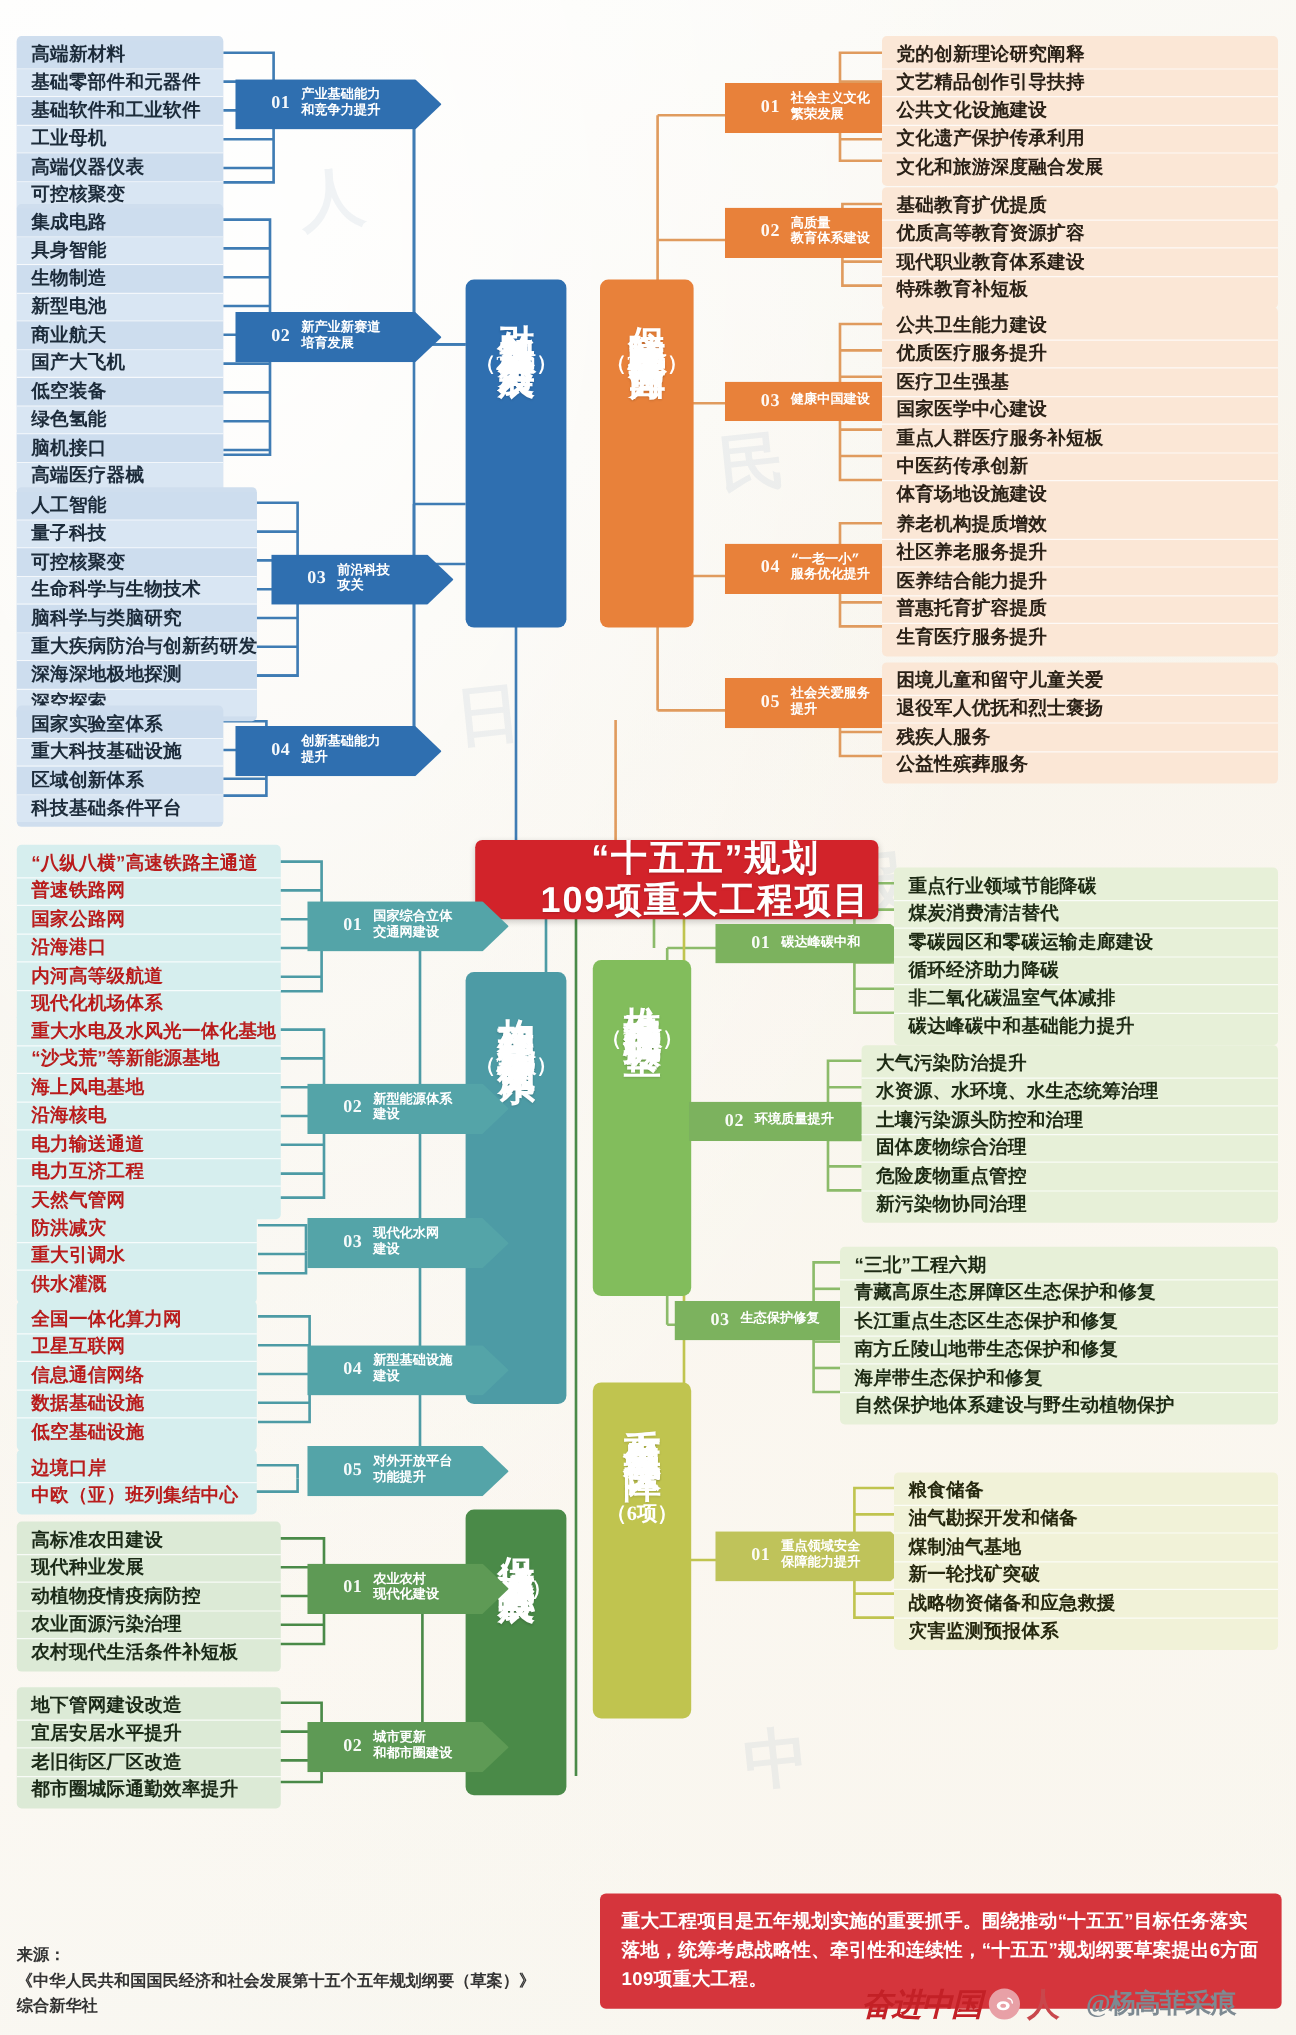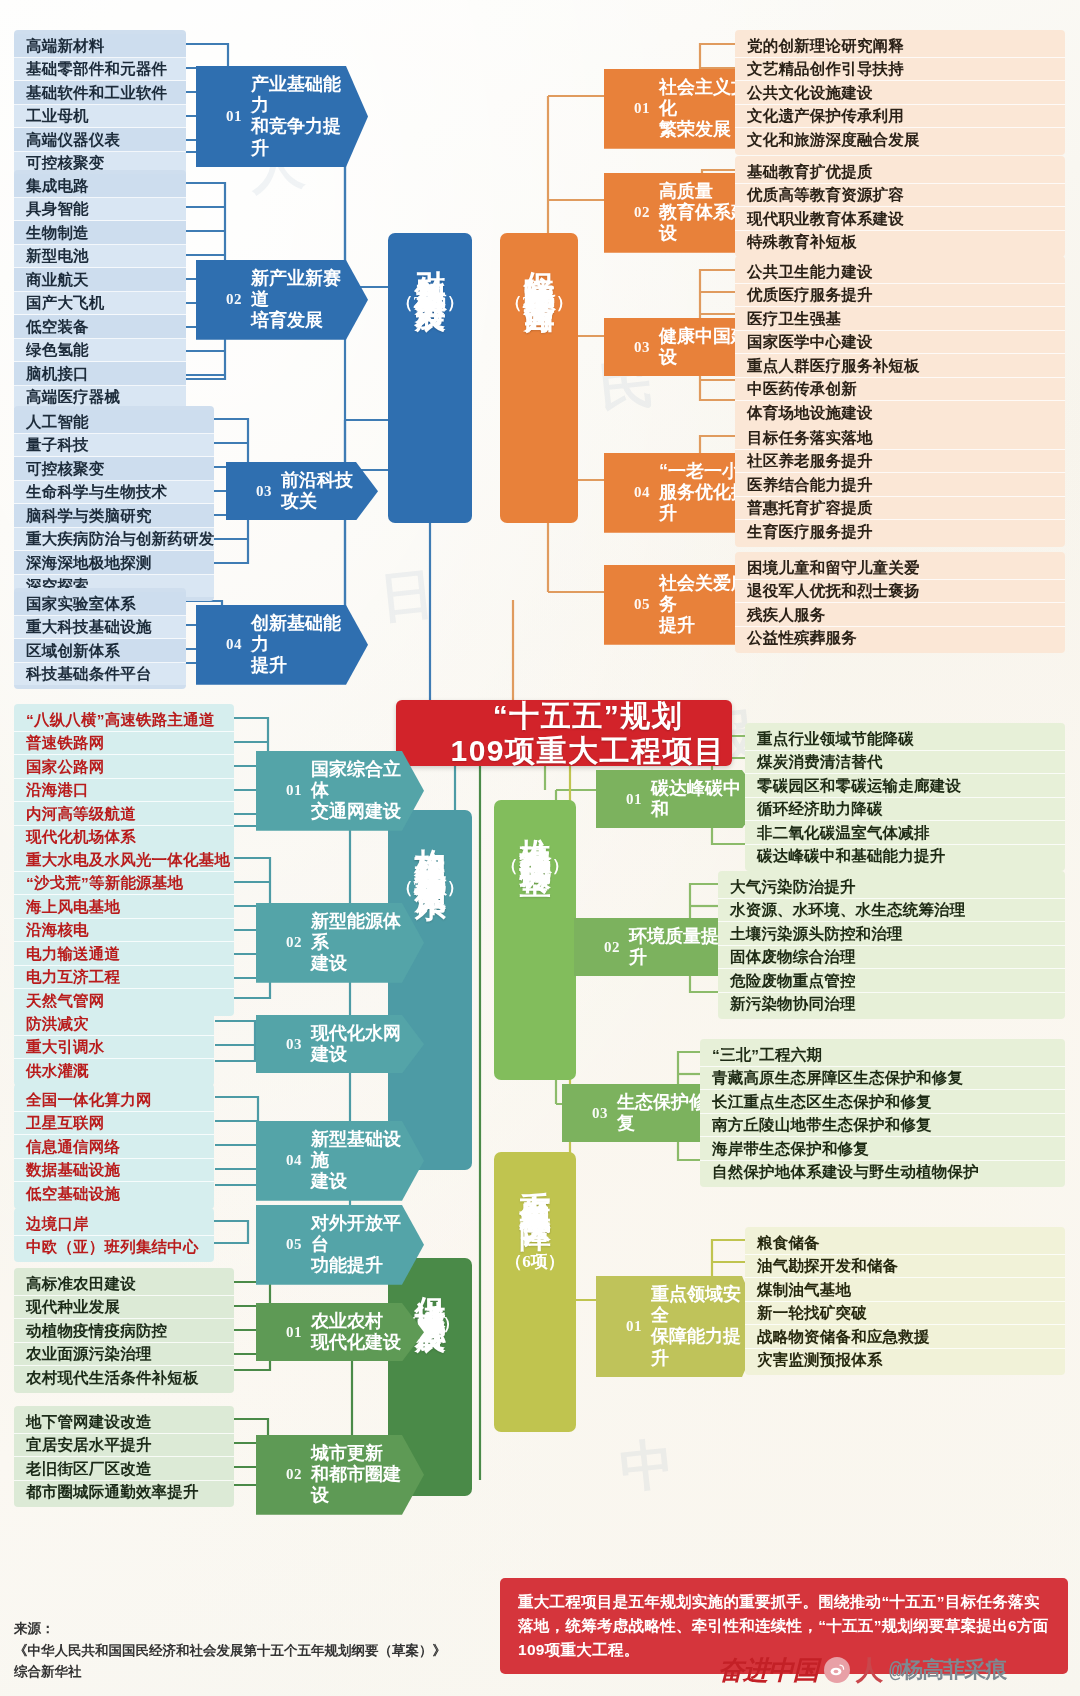--- a/index.html
+++ b/index.html
@@ -49,21 +49,21 @@
 
   
   .node{
     position:absolute;display:flex;align-items:center;
     color:#fff;font-weight:700;
     padding:8px 14px 8px 30px;
     clip-path:polygon(0 0, calc(100% - 22px) 0, 100% 50%, calc(100% - 22px) 100%, 0 100%);
   }
   .node .num{font-size:15px;font-weight:700;opacity:.95;margin-right:9px;
     font-family:"Liberation Serif","DejaVu Serif",serif;letter-spacing:.5px;}
-  .node .ntxt{font-size:18px;line-height:1.18;white-space:pre-line;}
+  .node .ntxt{font-size:11px;line-height:1.18;white-space:pre-line;font-family:Liberation Mono, monospace;}
   .n-blue  {background:#2f6fb0;}
   .n-orange{background:#e8813a;}
   .n-teal  {background:#54a4a8;}
   .n-green {background:#5e9a55;}
   .n-lgreen{background:#7cb25e;}
   .n-olive {background:#bfc35a;}
 
   
   .pillar{
     position:absolute;border-radius:7px;color:#fff;
@@ -114,21 +114,21 @@
   .source{position:absolute;font-size:13.5px;line-height:1.6;color:#333;font-weight:600;}
   .source .s0{font-weight:700;}
 
   
   .logo{position:absolute;display:flex;align-items:center;gap:6px;}
   .logo .cn{font-family:"Liberation Serif","DejaVu Serif",serif;
     font-size:26px;font-weight:700;color:#c32026;font-style:italic;letter-spacing:-1px;}
   .logo .wb{width:26px;height:26px;border-radius:50%;background:#e8a0a6;
     display:flex;align-items:center;justify-content:center;color:#fff;font-size:13px;}
   .logo .handle{font-size:22px;font-weight:700;color:#7d8a92;letter-spacing:-1px;
-    font-family:Liberation Mono, monospace;}
+    font-family:Liberation Serif, serif;margin-left:16px;}
   .logo .ppl{font-family:"Liberation Serif","DejaVu Serif",serif;font-size:27px;
     color:#c9474c;font-weight:700;}
 
   
   .ghost{position:absolute;color:rgba(120,150,180,.10);
     font-family:"Liberation Serif","DejaVu Serif",serif;font-size:54px;
     font-weight:700;transform:rotate(-6deg);pointer-events:none;}
 </style>
 </head>
 <body>
@@ -511,21 +511,21 @@
     <div class="leaf">公共卫生能力建设</div>
     <div class="leaf">优质医疗服务提升</div>
     <div class="leaf">医疗卫生强基</div>
     <div class="leaf">国家医学中心建设</div>
     <div class="leaf">重点人群医疗服务补短板</div>
     <div class="leaf">中医药传承创新</div>
     <div class="leaf">体育场地设施建设</div>
   </div>
 
   <div class="leaf-group t-orange" style="left:735px;top:422px;width:330px;">
-    <div class="leaf">目标任务落实落地</div>
+    <div class="leaf">养老机构提质增效</div>
     <div class="leaf">社区养老服务提升</div>
     <div class="leaf">医养结合能力提升</div>
     <div class="leaf">普惠托育扩容提质</div>
     <div class="leaf">生育医疗服务提升</div>
   </div>
 
   <div class="leaf-group t-orange" style="left:735px;top:552px;width:330px;">
     <div class="leaf">困境儿童和留守儿童关爱</div>
     <div class="leaf">退役军人优抚和烈士褒扬</div>
     <div class="leaf">残疾人服务</div>

